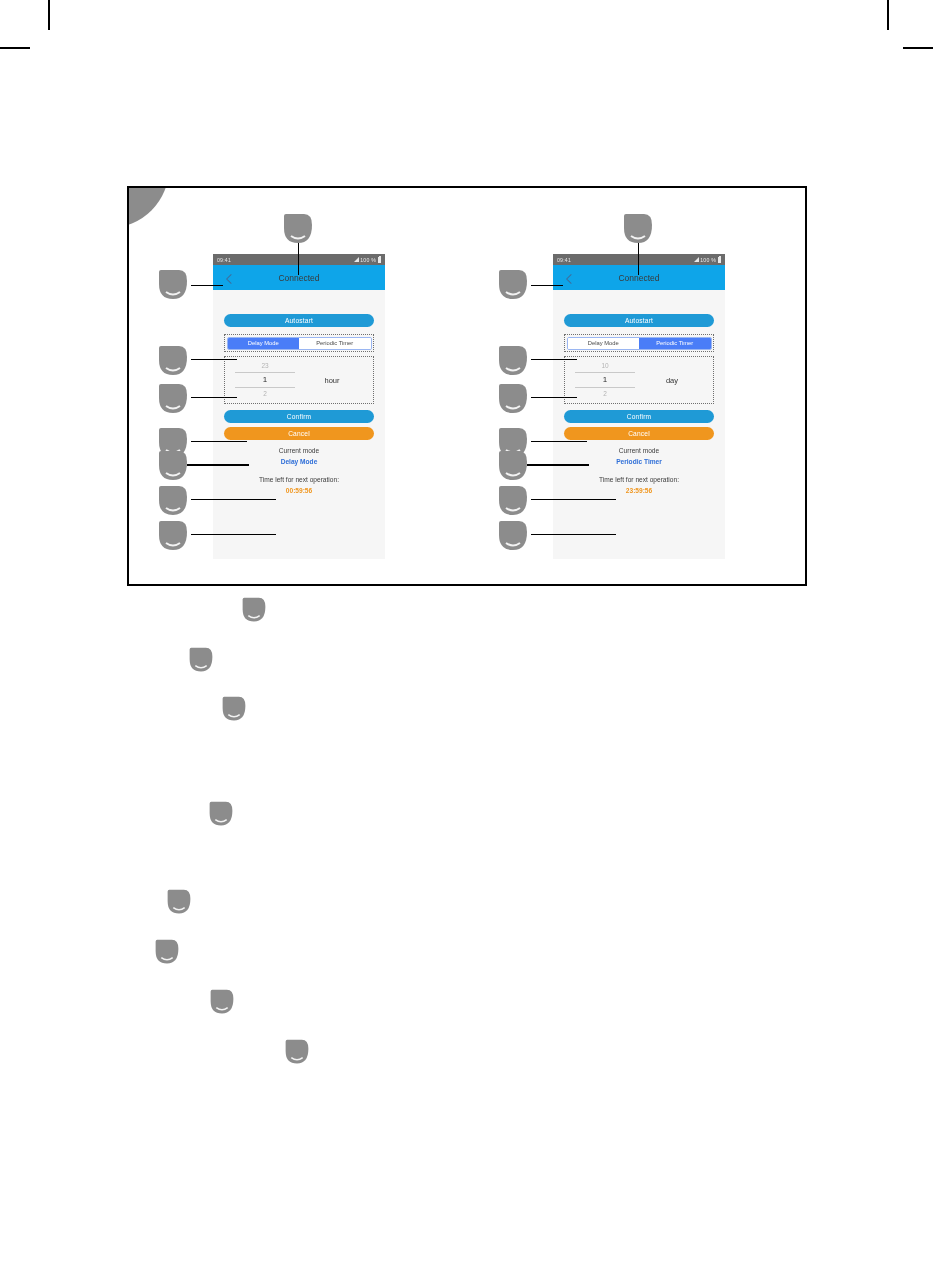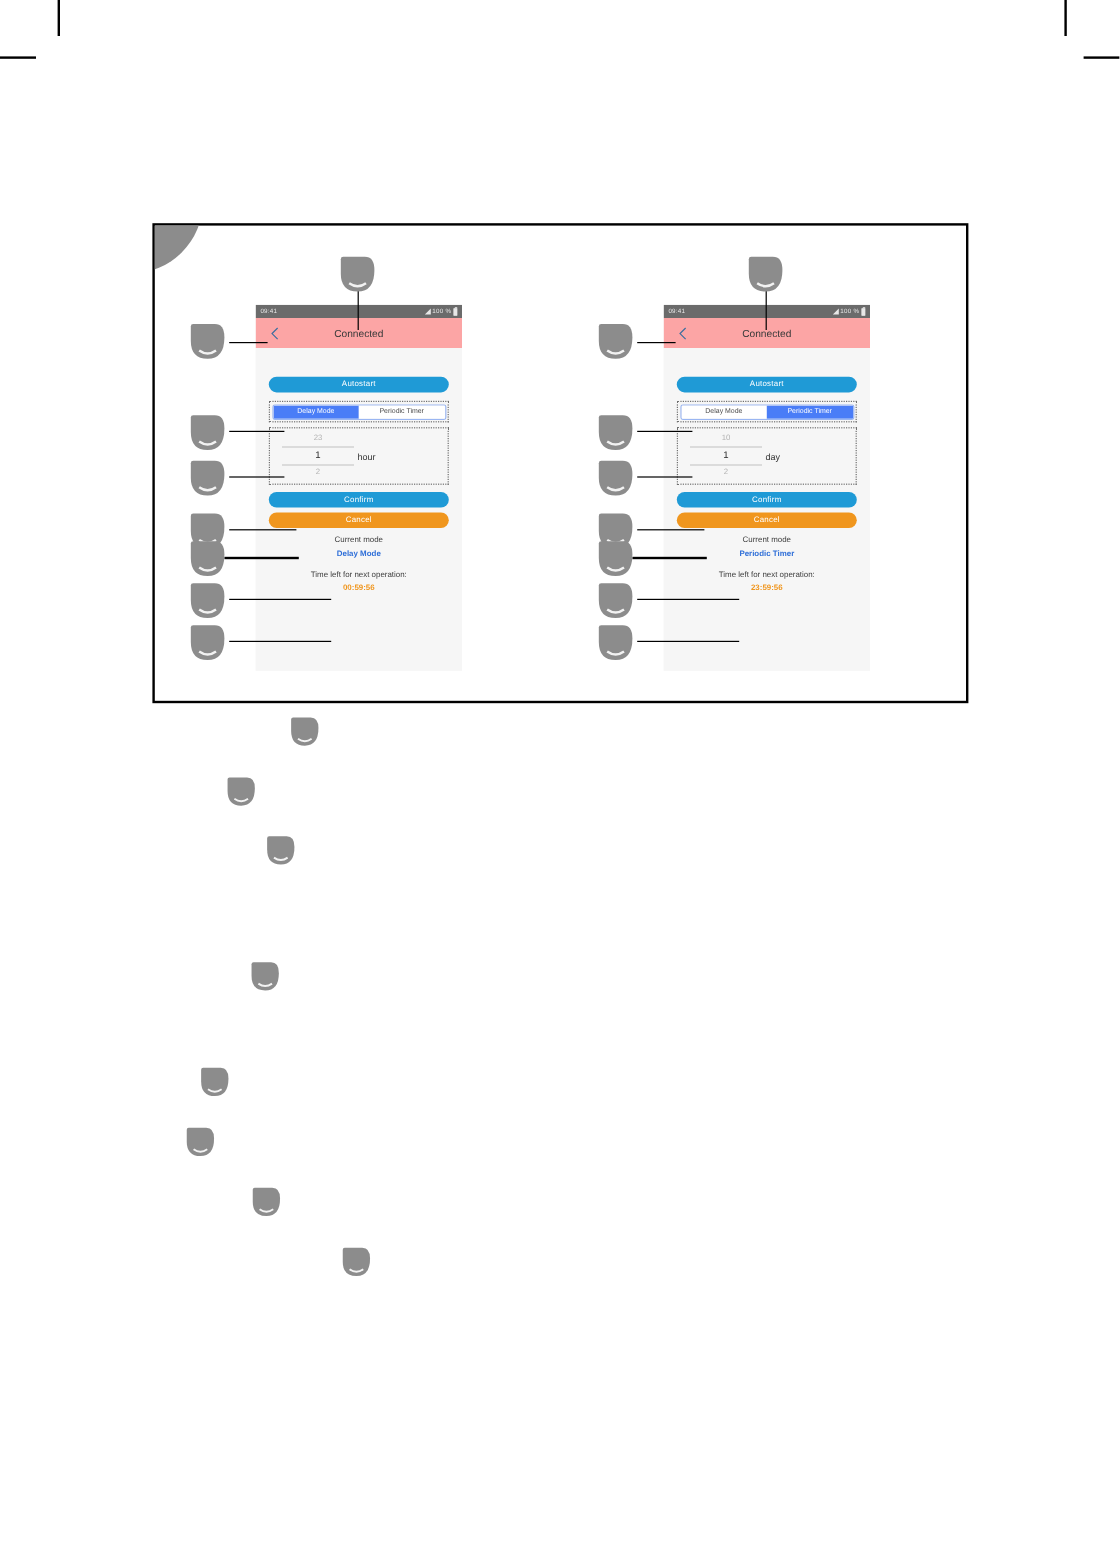--- a/index.html
+++ b/index.html
@@ -77,21 +77,21 @@
     background: #e8e8e8;
     position: relative;
   }
   .batt::after {
     content:""; position:absolute; top:-1.6px; left:.6px;
     width:1.6px; height:1px; background:#e8e8e8;
   }
 
   .phone-topbar {
     height: 25px;
-    background: #fca5a5;
+    background: #0ea5e9;
     display: flex;
     align-items: center;
     position: relative;
   }
   .back-chevron {
     position: absolute; left: 10px; top: 50%;
     transform: translateY(-50%);
     width: 13px; height: 13px;
   }
   .phone-title {
@@ -144,21 +144,21 @@
     display: flex;
     align-items: center;
   }
   .picker-col { width: 66px; text-align: center; }
   .pick-ghost {
     font-size: 6.5px; color: #b4b4b4; line-height: 10px;
   }
   .pick-rule { height: 1px; background: #c9c9c9; margin: 1px 3px; }
   .pick-sel { font-size: 8px; color: #2c2c2c; line-height: 12px; }
   .picker-unit {
-    flex: 1; text-align: left;
+    flex: 1; text-align: center;
     font-size: 7.5px; color: #333;
   }
 
   .stack-gap { margin-top: 6px; }
 
   .info-label {
     text-align: center;
     font-size: 6.6px;
     color: #3d3d3d;
     margin-top: 7px;

